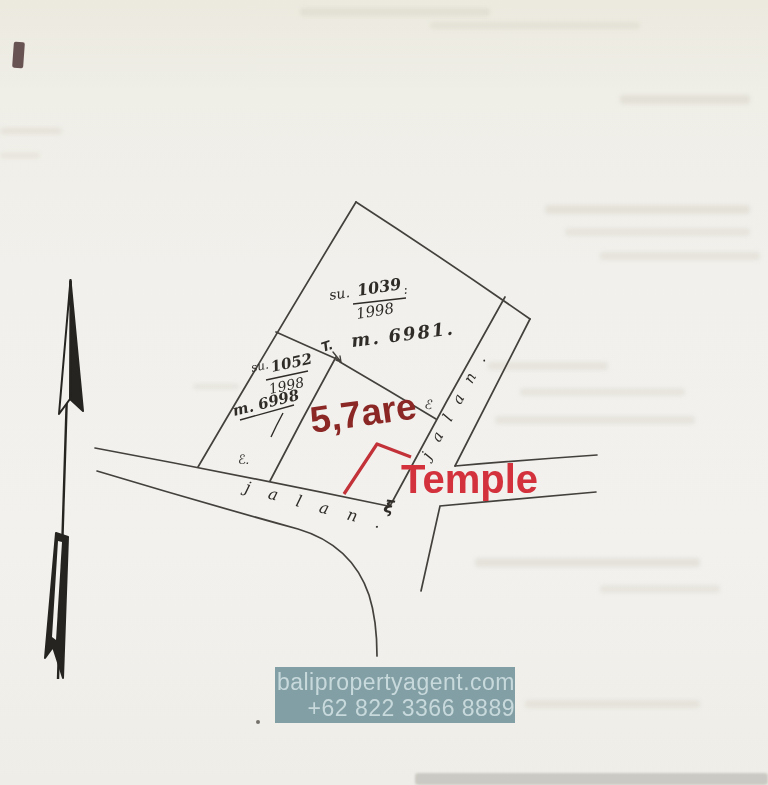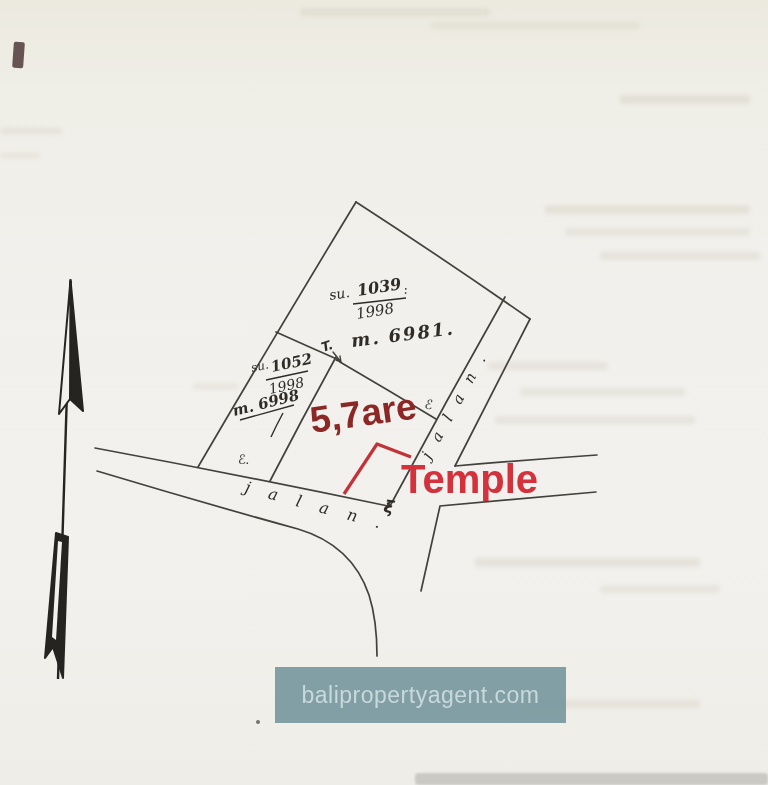--- a/index.html
+++ b/index.html
@@ -16,23 +16,23 @@
     background:#d7d3c6;
     opacity:.5;
     filter:blur(2px);
     border-radius:3px;
   }
   .sketch{position:absolute;left:0;top:0;}
   .hand{font-family:"DejaVu Serif",serif;font-style:italic;fill:#2f2c28;}
   .mark{font-family:"DejaVu Sans",sans-serif;font-style:italic;fill:#2f2c28;}
   .red-big{font-family:"Liberation Sans",sans-serif;font-weight:bold;}
   .watermark{
-    position:absolute;left:275px;top:667px;width:291px;height:56px;
+    position:absolute;left:275px;top:667px;width:240px;height:56px;
     background:rgba(125,155,161,.96);
-    display:flex;flex-direction:column;align-items:center;justify-content:center;
+    display:flex;flex-direction:column;align-items:flex-end;justify-content:center;
     color:#c8d9dc;font-size:23px;line-height:26px;letter-spacing:.5px;
     font-family:"Liberation Sans",sans-serif;
   }
   .artifact{position:absolute;border-radius:2px;}
 </style>
 </head>
 <body>
 
 <div class="page">
 
@@ -107,15 +107,16 @@
     <text class="hand" x="244" y="492" font-size="16" letter-spacing="7" transform="rotate(15 244 492)">j a l a n .</text>
     <text class="hand" x="430" y="460" font-size="15" letter-spacing="5" transform="rotate(-61 430 460)">j a l a n .</text>
 
     <text class="red-big" x="312" y="433" font-size="37" fill="#8b2826" transform="rotate(-8 312 433)">5,7are</text>
     <polyline points="344,494 377,444 411,457" fill="none" stroke="#c23238" stroke-width="3.2" stroke-linejoin="round"></polyline>
     <text class="red-big" x="401" y="493" font-size="40" fill="#d3323c">Temple</text>
   </svg>
 
   <div class="watermark">
     <span>balipropertyagent.com</span>
+    <span>+62 822 3366 8889</span>
   </div>
 
 </div>
 
 </body></html>

